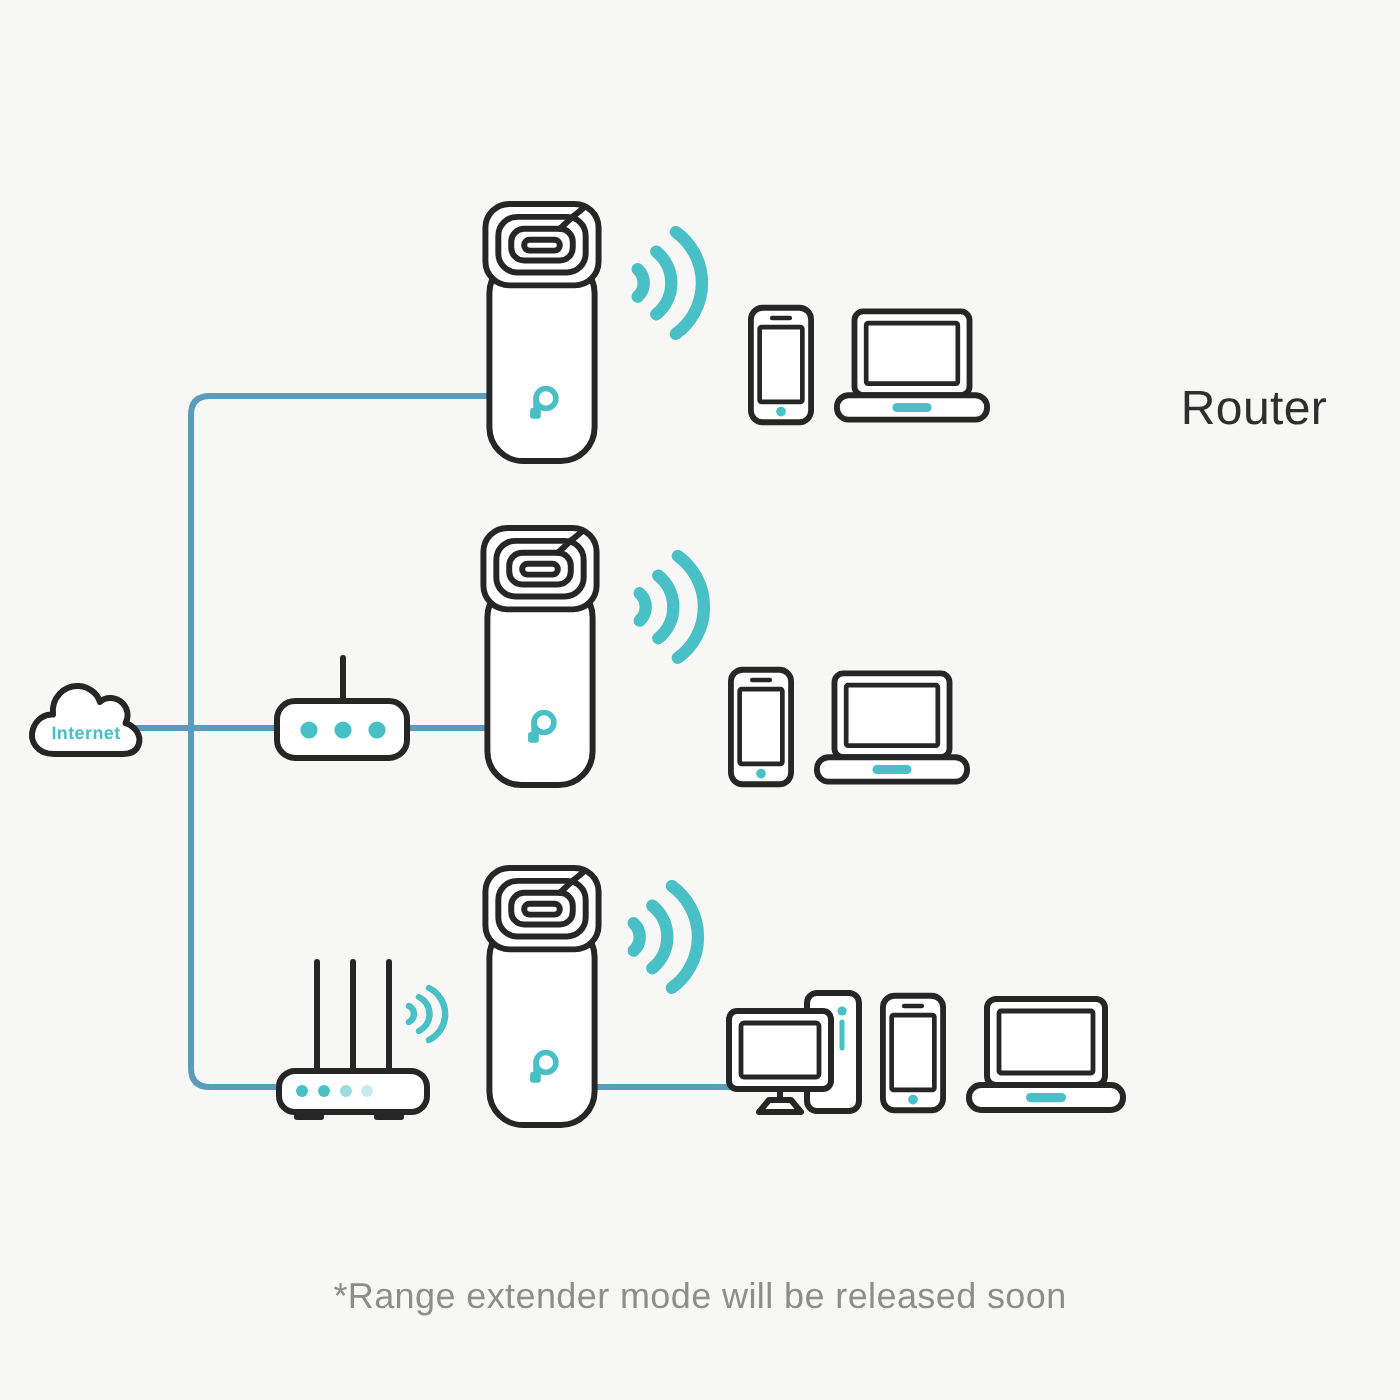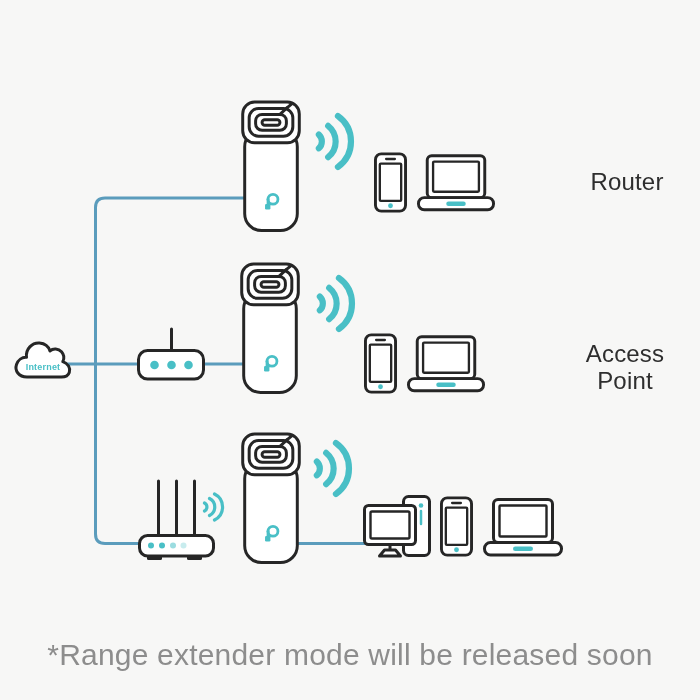--- a/index.html
+++ b/index.html
@@ -32,25 +32,26 @@
   .wave-sm {stroke:var(--teal);stroke-width:3.2;fill:none;stroke-linecap:round;}
   .conn    {stroke:var(--connector);stroke-width:3;fill:none;}
 
   .row-label{
     position:absolute;
     font-size:24px;
     line-height:27px;
     color:var(--label);
     text-align:center;
     letter-spacing:.2px;
+    margin-top:23px;
   }
   .footnote{
     position:absolute;
     left:0;top:638px;width:700px;
-    font-size:30px;
+    font-size:18px;
     color:var(--note);
     text-align:center;
     letter-spacing:.2px;
   }
   .cloud-text{
     fill:var(--teal);
     font-family:"Liberation Sans", sans-serif;
     font-size:9px;
     font-weight:bold;
     letter-spacing:.2px;
@@ -175,21 +176,20 @@
     </svg>
   <svg class="abs" style="left:313px;top:272px" width="45" height="61">
       <use href="#sym-waves"></use>
     </svg>
   <svg class="abs" style="left:364px;top:333px" width="33" height="61">
       <use href="#sym-phone"></use>
     </svg>
   <svg class="abs" style="left:407px;top:335px" width="78" height="58">
       <use href="#sym-laptop"></use>
     </svg>
-  <div class="row-label" style="left:570px;top:340px;width:110px">Access Point</div>
 
   <svg class="abs" style="left:138px;top:477px" width="92" height="84">
       <use href="#sym-router"></use>
     </svg>
   <svg class="abs" style="left:241px;top:432px" width="60" height="133">
       <use href="#sym-deco"></use>
     </svg>
   <svg class="abs" style="left:310px;top:437px" width="45" height="61">
       <use href="#sym-waves"></use>
     </svg>

